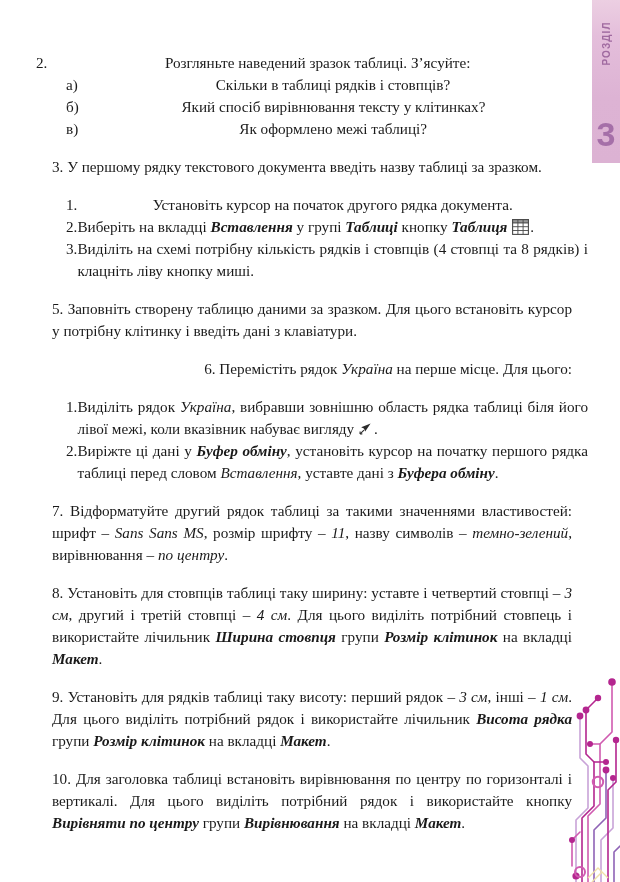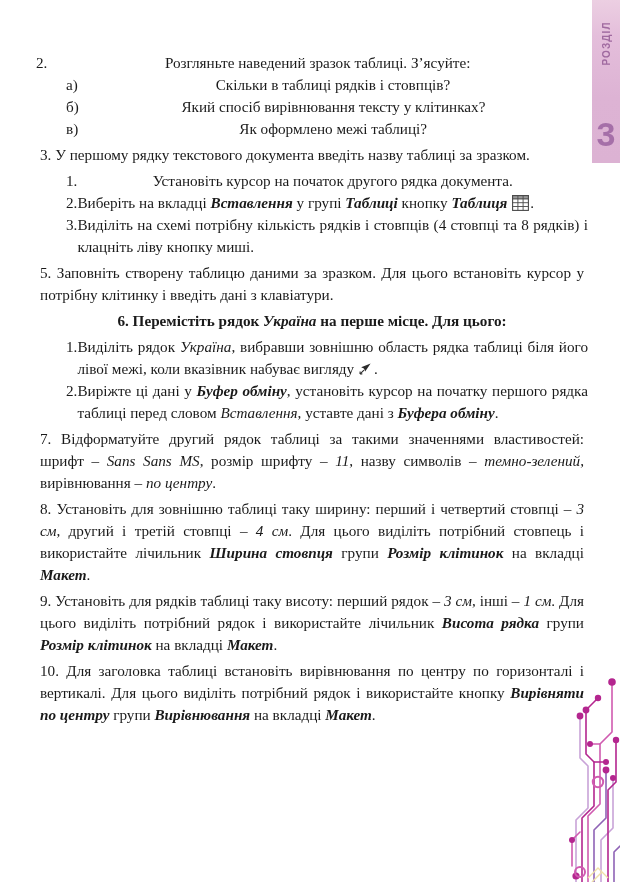--- a/index.html
+++ b/index.html
@@ -36,22 +36,22 @@
   
   .circuit{position:absolute;right:0;bottom:0;width:52px;height:212px;pointer-events:none;}
 
   
   .content{
     position:absolute;left:36px;top:52px;width:552px;
     font-size:15.2px;line-height:22px;
     text-align:justify;text-justify:inter-word;
     -webkit-hyphens:none;hyphens:none;
   }
-  .para{margin:4px;text-align:justify;}
-  .para.last-left{text-align:center;font-weight:bold;}
+  .para{margin:16px;text-align:justify;}
+  .para.last-left{text-align:right;}
 
   
   .lvl1{display:flex;align-items:flex-start;}
   .lvl1 .mk{flex:0 0 auto;white-space:nowrap;}
   .lvl1 .bd{flex:1 1 auto;text-align:justify;}
   .lvl1 .bd.left{text-align:center;}
 
   .indent-a{padding-left:30px;}
   .indent-n{padding-left:30px;}
   .indent-n2{padding-left:30px;}
@@ -194,21 +194,21 @@
       </div>
     </div>
 
     <div class="para">
       <span>7.</span>
       <span><span>Відформатуйте другий рядок таблиці за такими значеннями властивостей: шрифт – </span><i>Sans Sans MS</i><span>, розмір шрифту – </span><i>11</i><span>, назву символів – </span><i>темно-зелений</i><span>, вирівнювання – </span><i>по центру</i><span>.</span></span>
     </div>
 
     <div class="para">
       <span>8.</span>
-      <span><span>Установіть для зовнішню таблиці таку ширину: перший і четвертий стовпці – </span><i>3 см</i><span>, другий і третій стовпці – </span><i>4 см</i><span>. Для цього виділіть потрібний стовпець і використайте лічильник </span><b>Ширина стовпця</b><span> групи </span><b>Розмір клітинок</b><span> на вкладці </span><b>Макет</b><span>.</span></span>
+      <span><span>Установіть для стовпців таблиці таку ширину: уставте і четвертий стовпці – </span><i>3 см</i><span>, другий і третій стовпці – </span><i>4 см</i><span>. Для цього виділіть потрібний стовпець і використайте лічильник </span><b>Ширина стовпця</b><span> групи </span><b>Розмір клітинок</b><span> на вкладці </span><b>Макет</b><span>.</span></span>
     </div>
 
     <div class="para">
       <span>9.</span>
       <span><span>Установіть для рядків таблиці таку висоту: перший рядок – </span><i>3 см</i><span>, інші – </span><i>1 см</i><span>. Для цього виділіть потрібний рядок і використайте лічильник </span><b>Висота рядка</b><span> групи </span><b>Розмір клітинок</b><span> на вкладці </span><b>Макет</b><span>.</span></span>
     </div>
 
     <div class="para">
       <span>10.</span>
       <span><span>Для заголовка таблиці встановіть вирівнювання по центру по горизонталі і вертикалі. Для цього виділіть потрібний рядок і використайте кнопку </span><b>Вирівняти по центру</b><span> групи </span><b>Вирівнювання</b><span> на вкладці </span><b>Макет</b><span>.</span></span>

